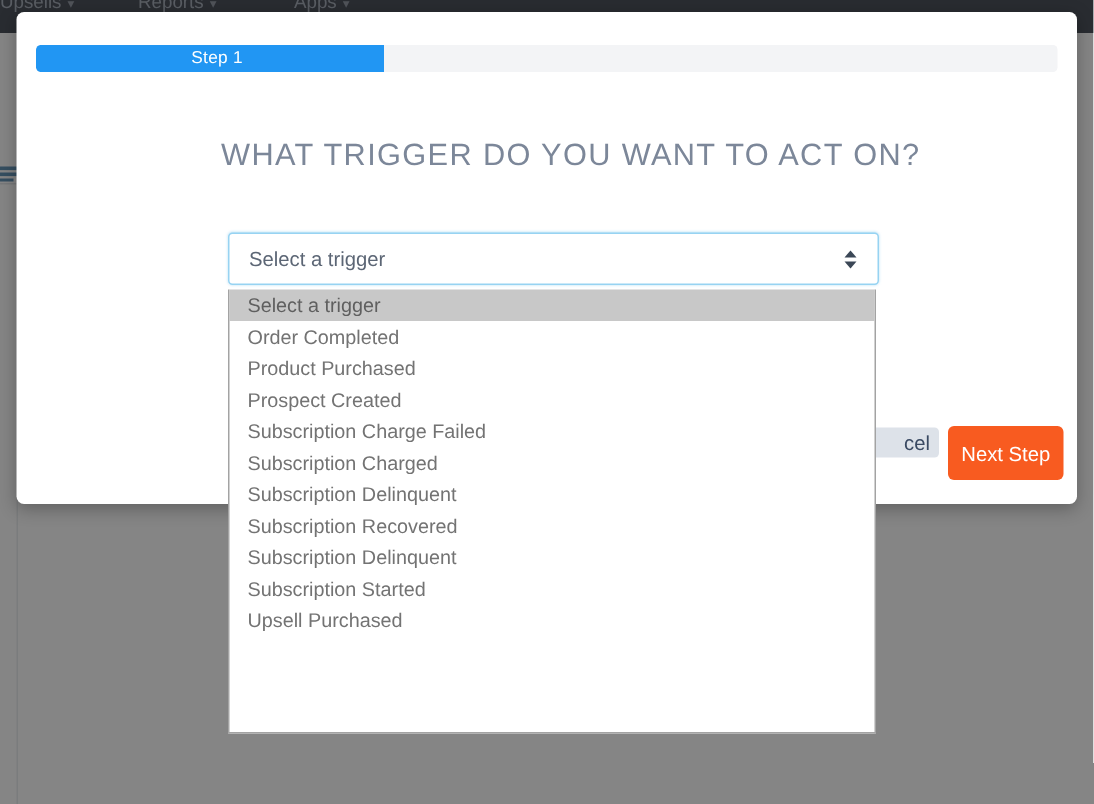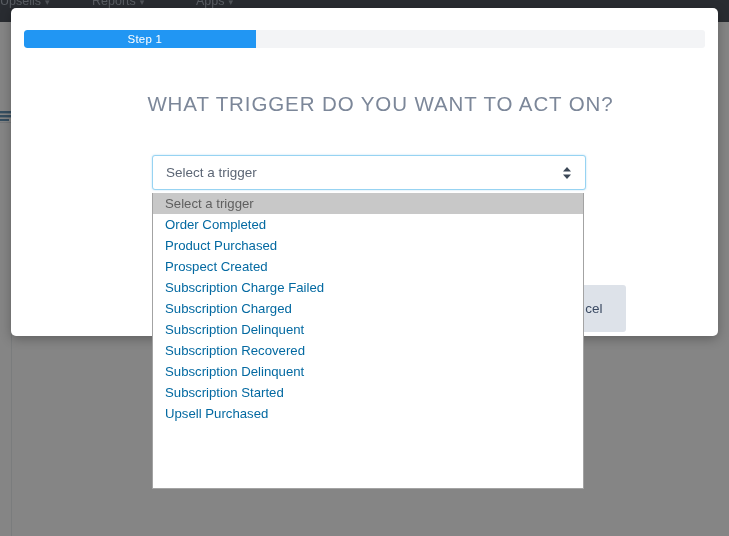--- a/index.html
+++ b/index.html
@@ -166,41 +166,42 @@
     background: #ffffff;
     border: 1px solid #a3a3a3;
     border-top: none;
     z-index: 40;
   }
   .dd-item {
     height: 21px;
     line-height: 21px;
     padding: 0 0 0 12px;
     font-size: 13.2px;
-    color: #0369a1;
+    color: #737373;
     white-space: nowrap;
   }
   .dd-item.selected {
     background: #c8c8c8;
     color: #5f5f5f;
   }
 
   
   #btn-cancel {
     position: absolute;
     left: 557px;
     top: 277px;
     width: 58px;
-    height: 47px;
+    height: 20px;
     background: #dde2e9;
     border: none;
     border-radius: 3px;
     color: #3a4a63;
     font-size: 13.5px;
     font-family: "Liberation Sans", sans-serif;
+    text-align: right;
     padding-right: 6px;
     cursor: pointer;
     z-index: 30;
   }
   #btn-next {
     position: absolute;
     left: 621px;
     top: 276px;
     width: 77px;
     height: 36px;
@@ -258,20 +259,21 @@
     <div id="select-box" style="border-color: rgb(151, 211, 242);">
       <span id="select-value">Select a trigger</span>
       <svg id="select-arrow" viewBox="0 0 12 16">
         <polygon points="6,2 10,6.6 2,6.6" fill="#3b4756"></polygon>
         <polygon points="6,14 10,9.4 2,9.4" fill="#3b4756"></polygon>
       </svg>
     </div>
   </div>
 
   <button id="btn-cancel" style="background: rgb(221, 226, 233);">cel</button>
+  <button id="btn-next" style="background: rgb(248, 91, 32);">Next Step</button>
 
 </div>
 
 <div id="dropdown">
     <div class="dd-item selected">Select a trigger</div>
     <div class="dd-item">Order Completed</div>
     <div class="dd-item">Product Purchased</div>
     <div class="dd-item">Prospect Created</div>
     <div class="dd-item">Subscription Charge Failed</div>
     <div class="dd-item">Subscription Charged</div>

